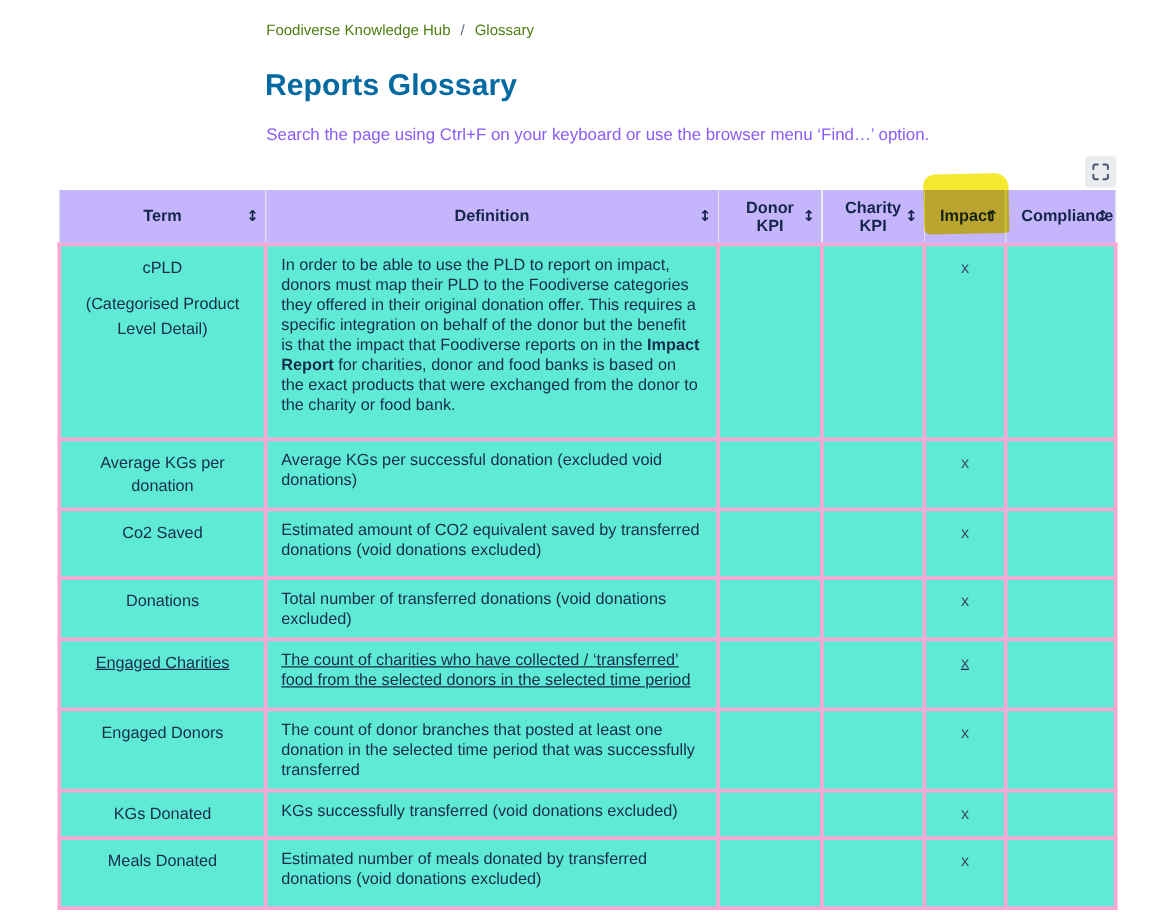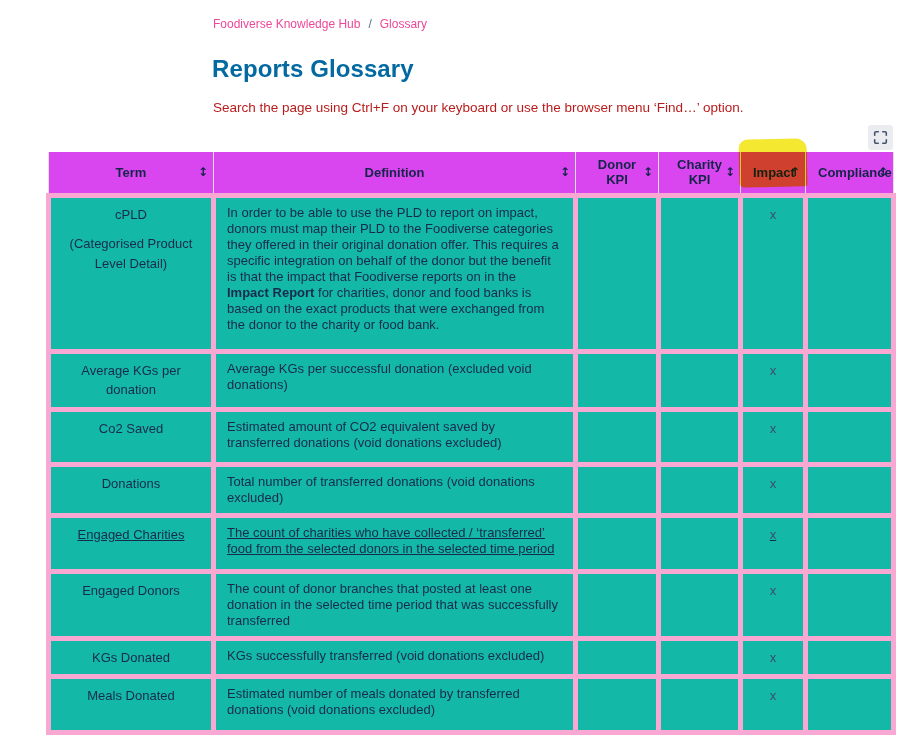--- a/index.html
+++ b/index.html
@@ -11,31 +11,31 @@
     color: #172b4d;
   }
   .page { position: relative; width: 921px; height: 739px; }
 
   
   .breadcrumb {
     position: absolute; left: 213px; top: 17px;
     font-size: 12px; color: #44546f;
     display: flex; align-items: center; gap: 8px;
   }
-  .breadcrumb a { color: #ec4899; text-decoration: none; cursor: pointer; }
+  .breadcrumb a { color: #4d7c0f; text-decoration: none; cursor: pointer; }
   .breadcrumb .sep { color: #5e6c84; }
 
   h1.page-title {
     position: absolute; left: 212px; top: 55px;
     font-size: 24px; font-weight: 700; color: #0369a1;
     letter-spacing: 0.1px;
   }
   .subtitle {
     position: absolute; left: 213px; top: 100px;
-    font-size: 13.5px; color: #b91c1c;
+    font-size: 13.5px; color: #8b5cf6;
   }
 
   .fullscreen-btn {
     position: absolute; left: 868px; top: 125px;
     width: 25px; height: 25px;
     background: #ebecf0; border: none; border-radius: 3px;
     display: flex; align-items: center; justify-content: center;
     cursor: pointer; padding: 0;
   }
 
@@ -46,41 +46,41 @@
     font-size: 13px; color: #172b4d;
   }
   col.c-term { width: 165px; }
   col.c-def { width: 362px; }
   col.c-donor { width: 83px; }
   col.c-charity { width: 82px; }
   col.c-impact { width: 65px; }
   col.c-compliance { width: 88px; }
 
   th {
-    background: #d946ef;
+    background: #c4b5fd;
     height: 43px;
     font-size: 13px; font-weight: 700; color: #15254a;
     text-align: center; vertical-align: middle;
     position: relative;
     border: 1px solid #dfe2e8;
     border-top: none;
     padding: 0 12px;
     cursor: pointer;
   }
   th .sort {
     position: absolute; right: 5px; top: 50%; transform: translateY(-50%);
     font-size: 12px; font-weight: 700; color: #15254a;
     font-family: "DejaVu Sans", sans-serif;
   }
   td {
-    border: 5px solid #f9a8d4;
+    border: 3px solid #f9a8d4;
     vertical-align: top;
     padding: 7px 10px;
     line-height: 19.5px;
-    background: #14b8a6;
+    background: #5eead4;
   }
   td.term { text-align: center; padding-left: 6px; padding-right: 6px; }
   td.def  { text-align: left; line-height: 16px; padding-left: 11px; padding-right: 12px; }
   td.kpi  { text-align: center; color: #3d4d6b; }
   td.term .term-sub { text-align: center; margin-top: 10px; }
   td.def strong { font-weight: 700; }
 
   
   .impact-highlight {
     position: absolute; left: 739px; top: 139px;

